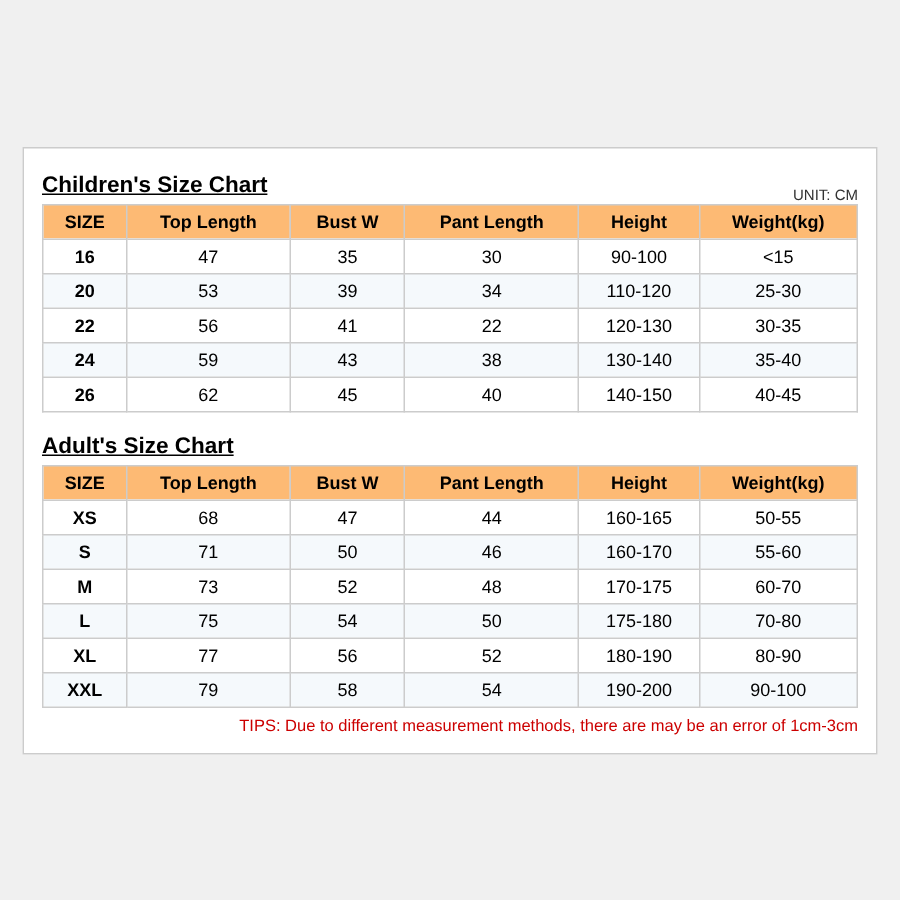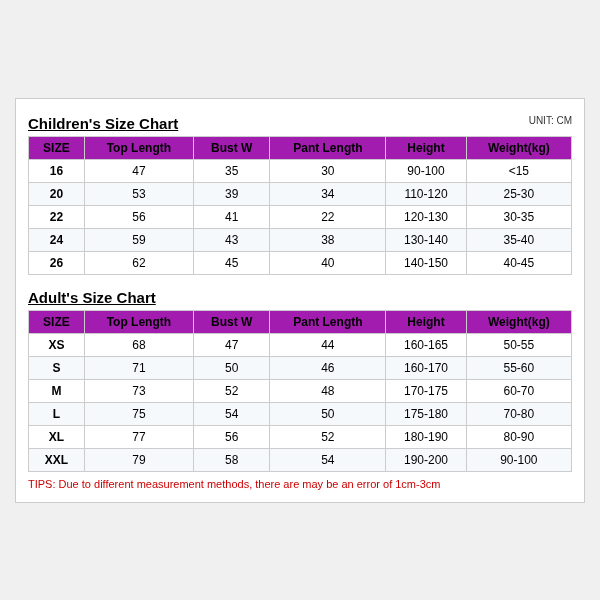--- a/index.html
+++ b/index.html
@@ -22,54 +22,54 @@
       text-align: left;
       font-size: 15px;
       font-weight: bold;
       padding: 6px 0 4px 0;
       position: relative;
       text-decoration: underline;
     }
     .unit-label {
       position: absolute;
       right: 0;
-      top: 6px;
+      top: 16px;
       font-size: 10px;
       font-weight: normal;
       color: #333;
     }
     table {
       width: 100%;
       border-collapse: collapse;
       font-size: 12px;
     }
     th, td {
       border: 1px solid #ccc;
       padding: 4px 6px;
       text-align: center;
     }
     thead tr th {
-      background-color: #a21caf;
+      background-color: #fdba74;
       font-weight: bold;
       color: #000;
     }
     tbody tr td:first-child {
       font-weight: bold;
     }
     tbody tr:nth-child(odd) {
       background-color: #ffffff;
     }
     tbody tr:nth-child(even) {
       background-color: #f5f9fc;
     }
     .divider {
       height: 8px;
     }
     .tips {
-      text-align: left;
+      text-align: right;
       font-size: 11px;
       color: #cc0000;
       padding: 6px 0 2px 0;
     }
   </style>
 </head>
 <body>
 
 <div class="chart-container">
 

